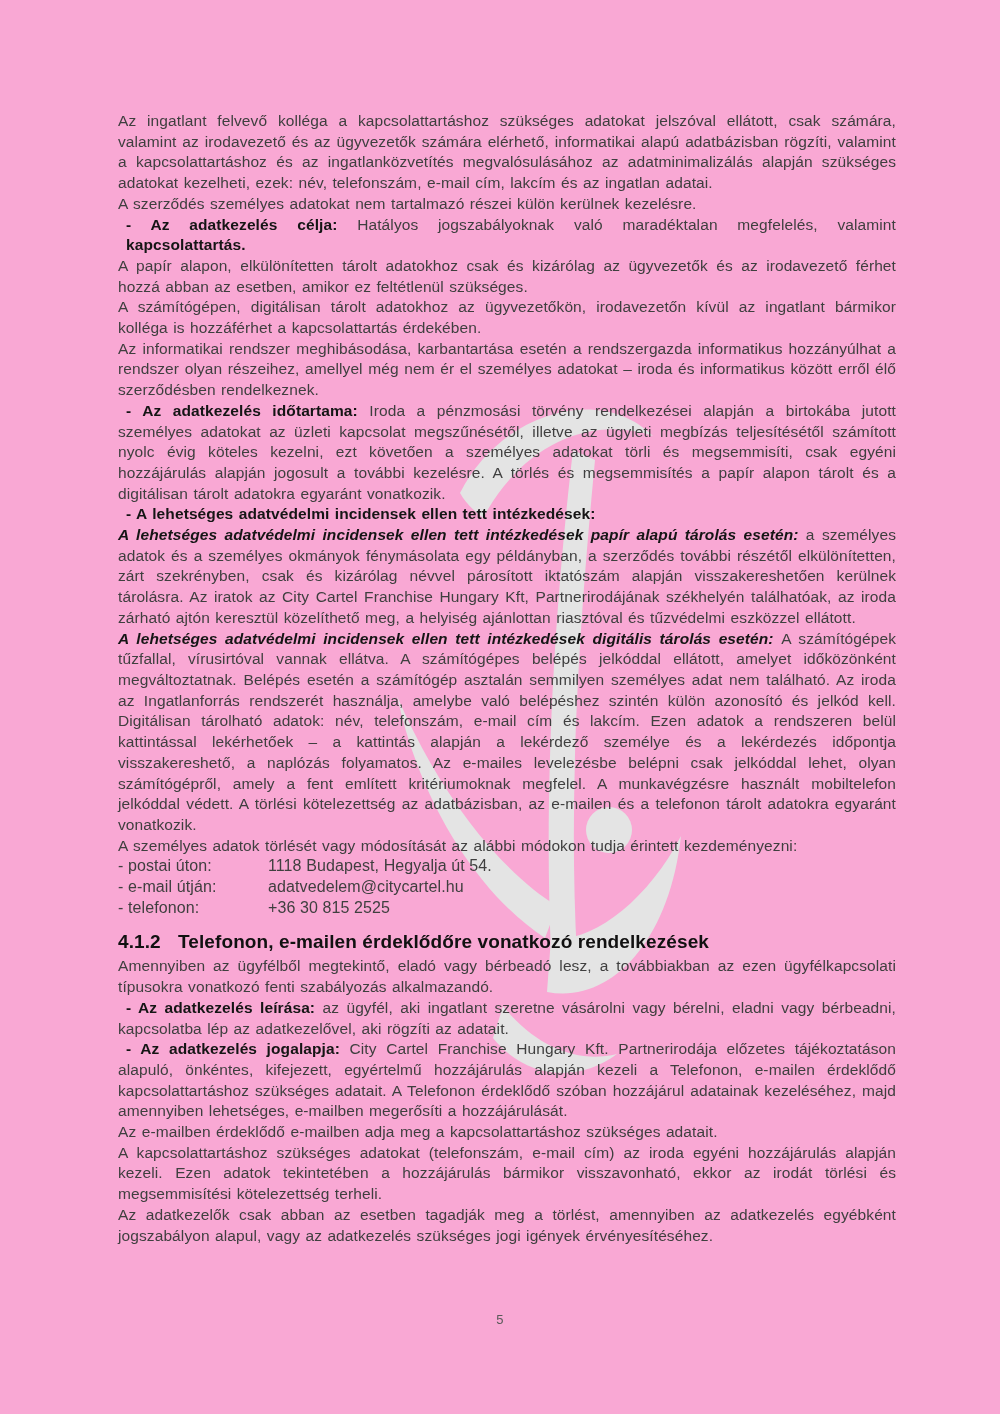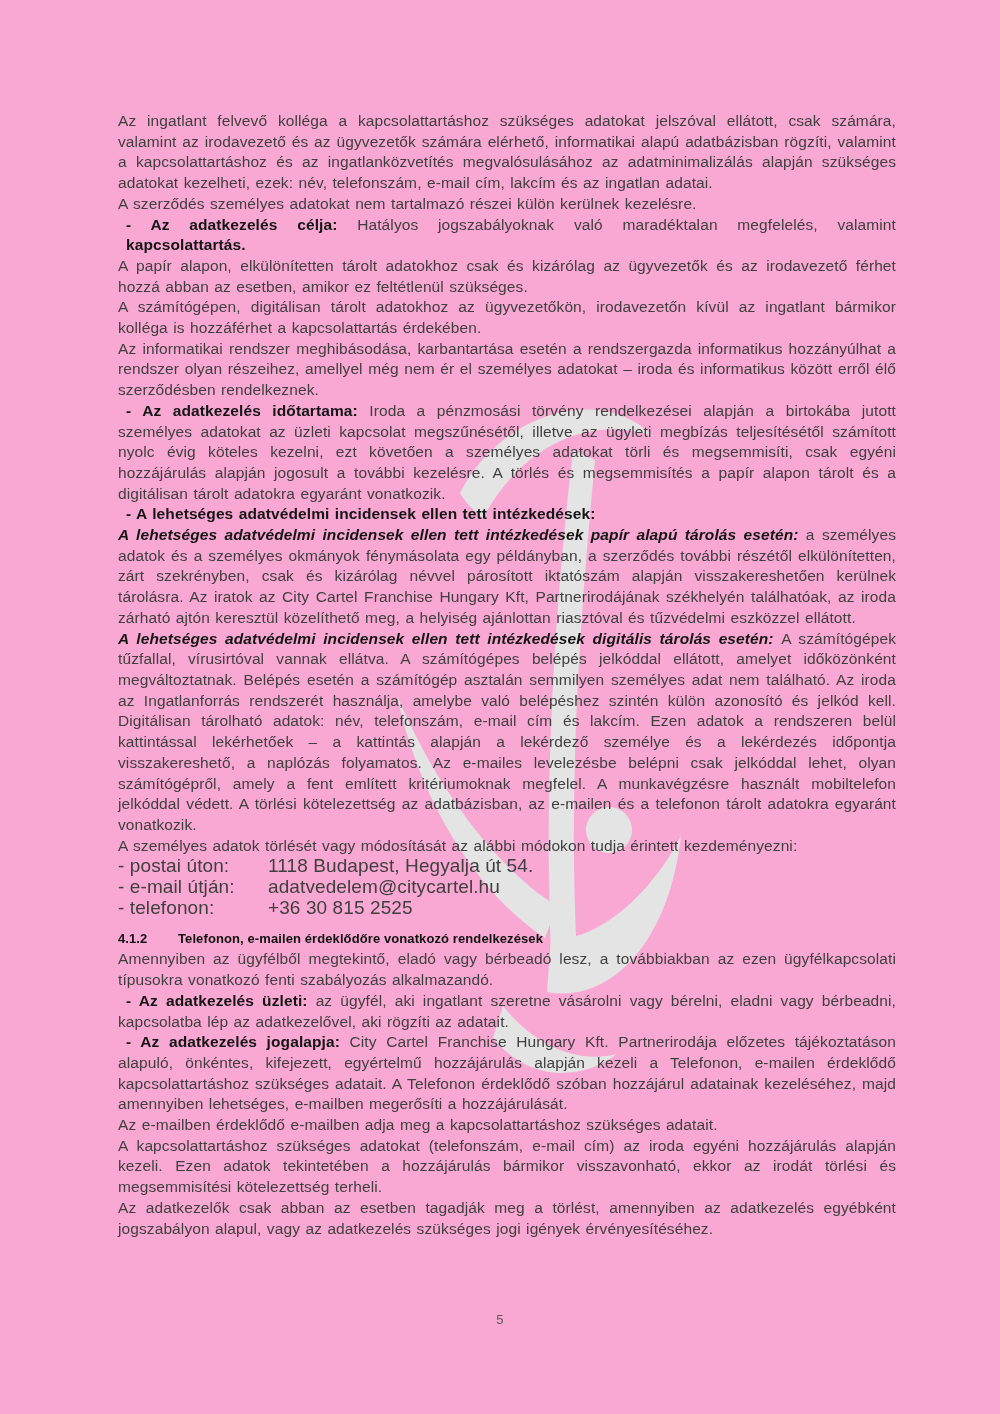--- a/index.html
+++ b/index.html
@@ -9,24 +9,24 @@
   }
   .page{position:absolute;inset:0;background:#f9a8d4;}
   .watermark{position:absolute;left:385px;top:378px;z-index:0;pointer-events:none;}
   .content{position:absolute;left:118px;top:111px;width:778px;z-index:1;}
   p.para{
     margin:0;text-align:justify;font-size:15.5px;line-height:20.7px;
     color:#3f3f3f;letter-spacing:0.1px;word-spacing:1px;
   }
   .b{font-weight:bold;color:#151515;margin-left:8px;}
   .bi{font-weight:bold;font-style:italic;color:#151515;}
-  .contact-row{display:flex;font-size:19px;line-height:20.7px;color:#3f3f3f;letter-spacing:0.1px;}
+  .contact-row{display:flex;font-size:16px;line-height:20.7px;color:#3f3f3f;letter-spacing:0.1px;}
   .contact-label{width:150px;flex-shrink:0;}
   .contact-value{flex:1;}
-  .heading{margin:13px 0 3px 0;font-size:13px;font-weight:bold;color:#111111;letter-spacing:0.1px;}
+  .heading{margin:13px 0 3px 0;font-size:19px;font-weight:bold;color:#111111;letter-spacing:0.1px;}
   .heading .num{display:inline-block;min-width:60px;}
   .page-number{
     position:absolute;left:0;right:0;top:1312px;text-align:center;
     font-size:13px;color:#5a5a5a;z-index:1;letter-spacing:0.5px;
   }
 </style>
 </head>
 <body>
 
 <div class="page">
@@ -67,21 +67,21 @@
     <div class="contact-row">
       <span class="contact-label">- telefonon:</span>
       <span class="contact-value">+36 30 815 2525</span>
     </div>
 
     <h2 class="heading">
       <span class="num">4.1.2</span><span>Telefonon, e-mailen érdeklődőre vonatkozó rendelkezések</span>
     </h2>
 
     <p class="para"><span>Amennyiben az ügyfélből megtekintő, eladó vagy bérbeadó lesz, a továbbiakban az ezen ügyfélkapcsolati típusokra vonatkozó fenti szabályozás alkalmazandó.</span></p>
-    <p class="para"><span class="b">- Az adatkezelés üzleti: </span><span>az ügyfél, aki ingatlant szeretne vásárolni vagy bérelni, eladni vagy bérbeadni, kapcsolatba lép az adatkezelővel, aki rögzíti az adatait.</span></p>
+    <p class="para"><span class="b">- Az adatkezelés leírása: </span><span>az ügyfél, aki ingatlant szeretne vásárolni vagy bérelni, eladni vagy bérbeadni, kapcsolatba lép az adatkezelővel, aki rögzíti az adatait.</span></p>
     <p class="para"><span class="b">- Az adatkezelés jogalapja: </span><span>City Cartel Franchise Hungary Kft. Partnerirodája előzetes tájékoztatáson alapuló, önkéntes, kifejezett, egyértelmű hozzájárulás alapján kezeli a Telefonon, e-mailen érdeklődő kapcsolattartáshoz szükséges adatait. A Telefonon érdeklődő szóban hozzájárul adatainak kezeléséhez, majd amennyiben lehetséges, e-mailben megerősíti a hozzájárulását.</span></p>
     <p class="para"><span>Az e-mailben érdeklődő e-mailben adja meg a kapcsolattartáshoz szükséges adatait.</span></p>
     <p class="para"><span>A kapcsolattartáshoz szükséges adatokat (telefonszám, e-mail cím) az iroda egyéni hozzájárulás alapján kezeli. Ezen adatok tekintetében a hozzájárulás bármikor visszavonható, ekkor az irodát törlési és megsemmisítési kötelezettség terheli.</span></p>
     <p class="para"><span>Az adatkezelők csak abban az esetben tagadják meg a törlést, amennyiben az adatkezelés egyébként jogszabályon alapul, vagy az adatkezelés szükséges jogi igények érvényesítéséhez.</span></p>
 
   </div>
 
   <div class="page-number">5</div>
 
 </div>

